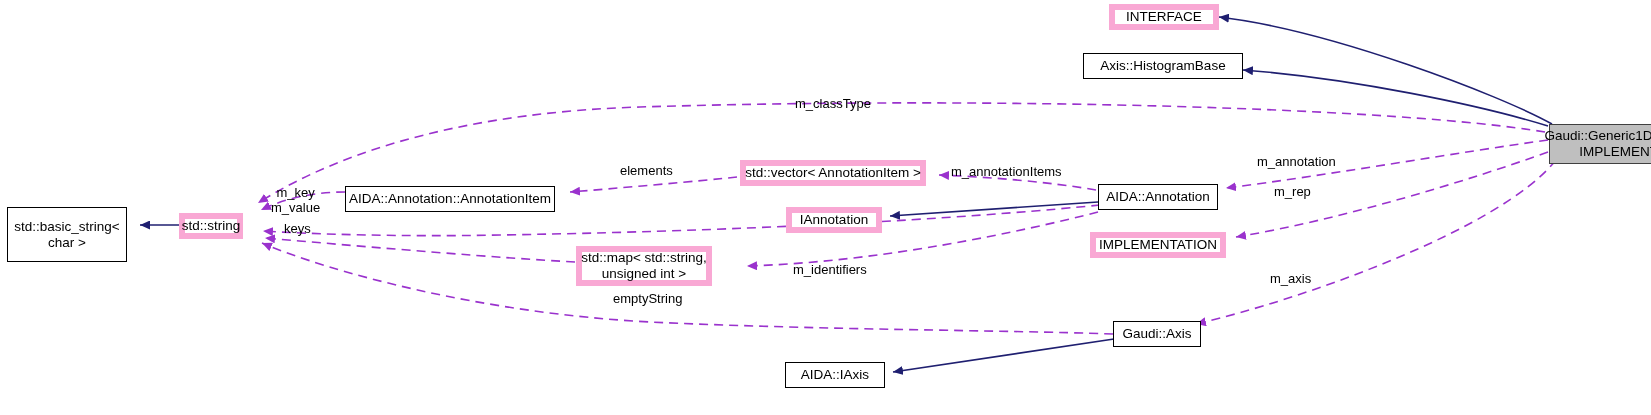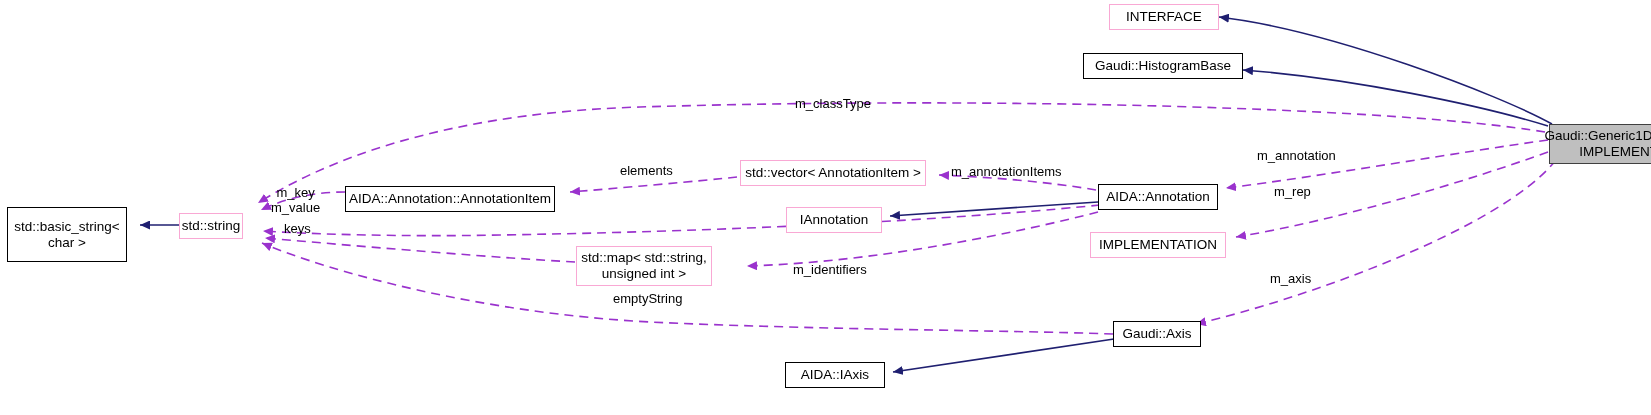--- a/index.html
+++ b/index.html
@@ -3,21 +3,21 @@
 <meta charset="utf-8">
 <style>
   html,body{margin:0;padding:0;background:#ffffff;}
   #canvas{position:relative;width:1651px;height:415px;background:#ffffff;
           font-family:"Liberation Sans","DejaVu Sans",sans-serif;overflow:hidden;}
   svg.edges{position:absolute;left:0;top:0;width:1651px;height:415px;}
   .node{position:absolute;box-sizing:border-box;display:flex;align-items:center;
         justify-content:center;text-align:center;background:#ffffff;
         font-size:13.5px;color:#000000;line-height:1.15;letter-spacing:0;}
   .node.black{border:1px solid #000000;}
-  .node.gray{border:1px solid #f9a8d4;}
+  .node.gray{border:6px solid #f9a8d4;}
   .node.focus{background:#bfbfbf;border:1px solid #404040;}
   .node .txt{padding:0 6px;white-space:pre;}
   .elabel{position:absolute;font-size:13px;color:#000000;white-space:pre;
           text-align:center;line-height:1.15;}
 </style>
 </head>
 <body>
 
 <div id="canvas">
 
@@ -62,21 +62,21 @@
     <path d="M1548,152 C1470,180 1340,220 1236,237" fill="none" stroke="#9a32cd" stroke-width="1.6" stroke-dasharray="9,6" marker-end="url(#useArrow)"></path>
 
     <path d="M1556,160 C1500,230 1300,300 1196,324" fill="none" stroke="#9a32cd" stroke-width="1.6" stroke-dasharray="9,6" marker-end="url(#useArrow)"></path>
   </svg>
 
   <div class="node gray" style="left:1109px;top:4px;width:110px;height:26px;">
     <span class="txt">INTERFACE</span>
   </div>
 
   <div class="node black" style="left:1083px;top:53px;width:160px;height:26px;">
-    <span class="txt">Gaudi::HistogramBase</span>
+    <span class="txt">Axis::HistogramBase</span>
   </div>
 
   <div class="node focus" style="left:1549px;top:124px;width:190px;height:40px;">
     <span class="txt">Gaudi::Generic1D&lt; INTERFACE,
 IMPLEMENTATION &gt;</span>
   </div>
 
   <div class="node black" style="left:7px;top:207px;width:120px;height:55px;">
     <span class="txt">std::basic_string&lt;
 char &gt;</span>
@@ -127,19 +127,19 @@
 
   <div class="elabel" style="left:271px;top:186px;">m_key
 m_value</div>
 
   <div class="elabel" style="left:284px;top:222px;">keys</div>
 
   <div class="elabel" style="left:793px;top:242px;margin-top:21px;">m_identifiers</div>
 
   <div class="elabel" style="left:613px;top:292px;">emptyString</div>
 
-  <div class="elabel" style="left:1257px;top:149px;">m_annotation</div>
+  <div class="elabel" style="left:1257px;top:155px;">m_annotation</div>
 
   <div class="elabel" style="left:1274px;top:185px;">m_rep</div>
 
   <div class="elabel" style="left:1270px;top:227px;margin-top:45px;">m_axis</div>
 
 </div>
 
 </body></html>

